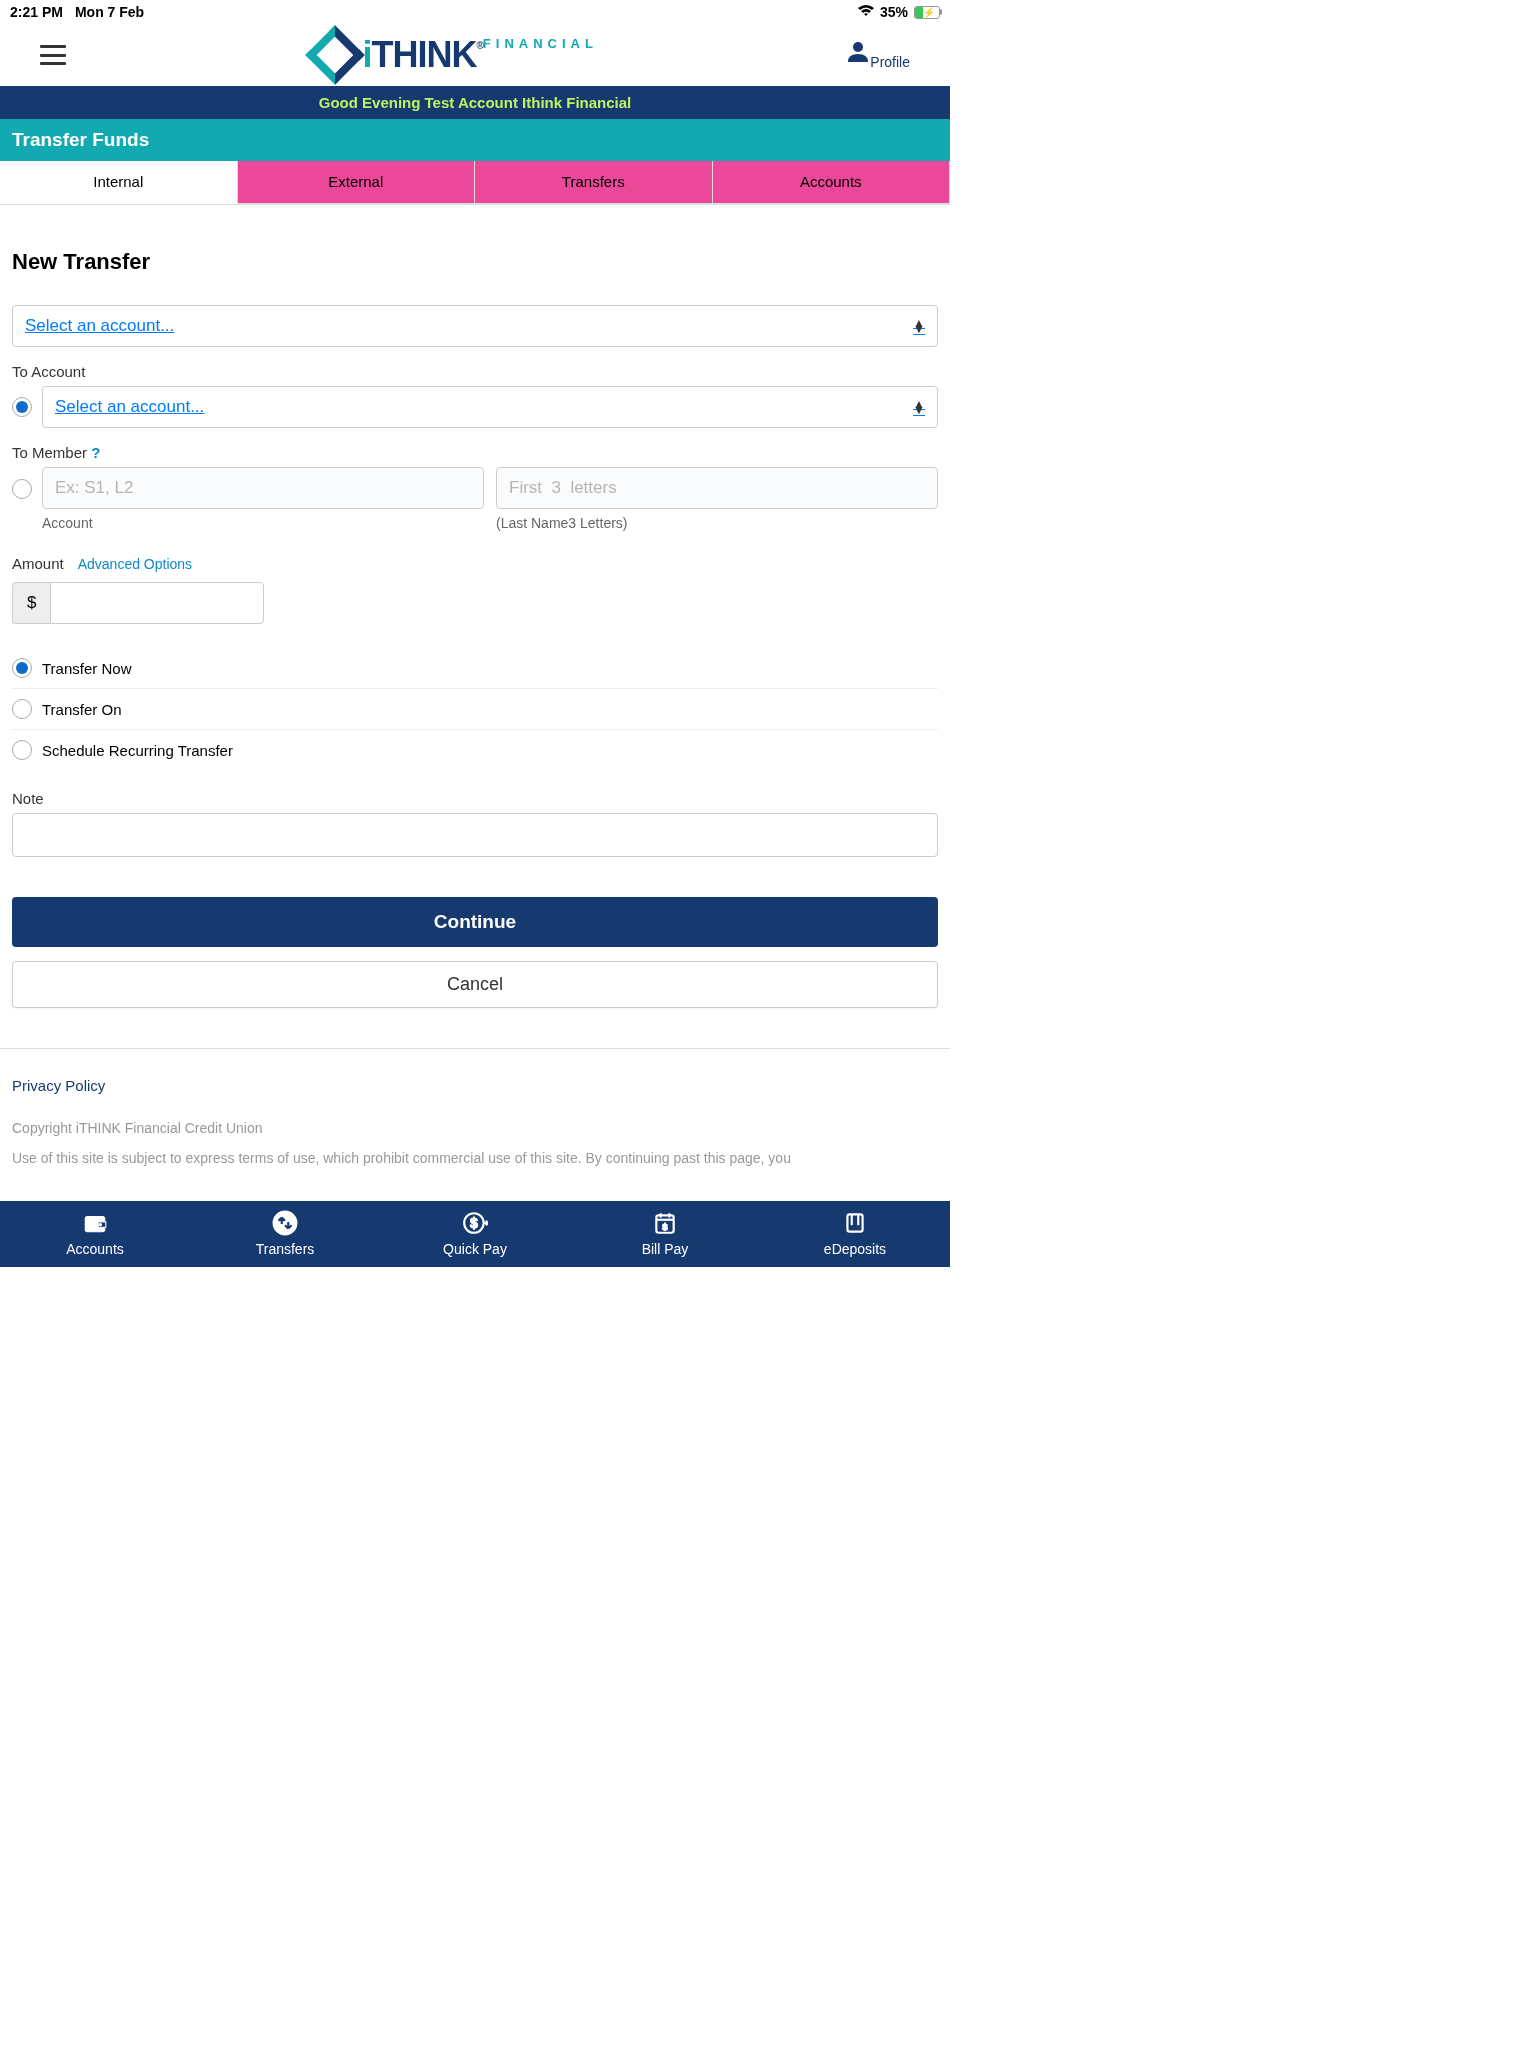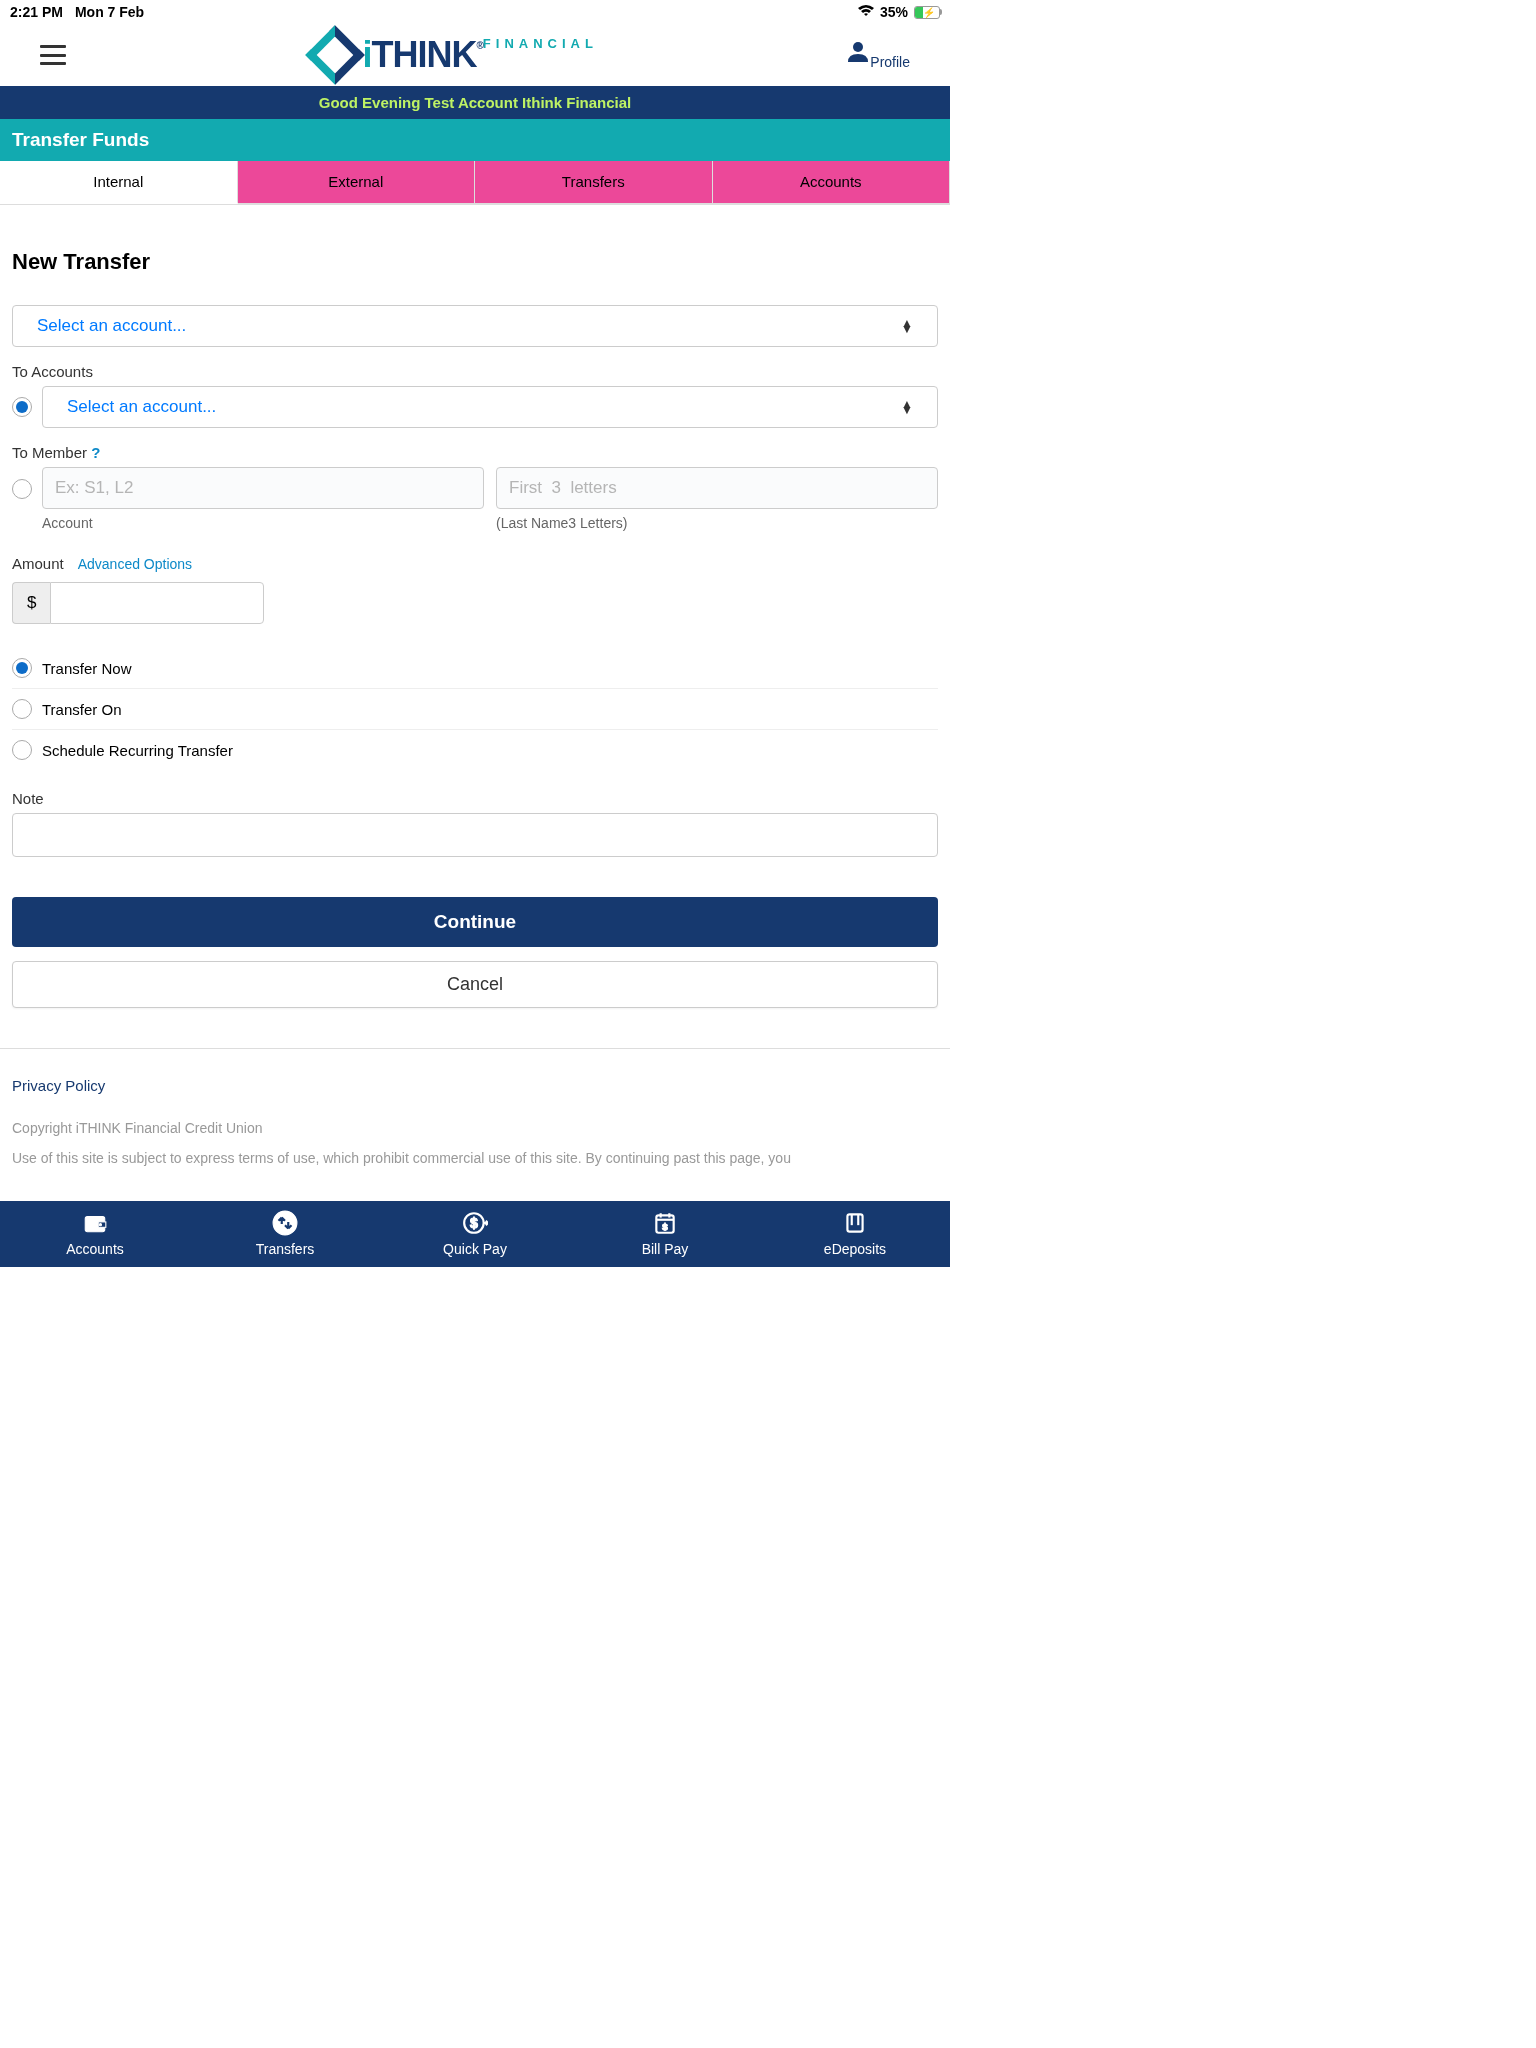--- a/index.html
+++ b/index.html
@@ -26,21 +26,21 @@
     .greeting-bar { background: #16396f; color: #bef264; text-align: center; padding: 8px; font-size: 15px; font-weight: bold; }
     .page-title-bar { background: #12aab0; color: #fff; padding: 10px 12px; font-size: 19px; font-weight: 700; }
     .tabs { display: flex; border-bottom: 1px solid #ddd; }
     .tab { flex: 1; text-align: center; padding: 12px 0; background: #ec4899; border-right: 1px solid #ddd; border-bottom: 1px solid #ddd; font-size: 15px; cursor: pointer; }
     .tab.active { background: #fff; border-bottom: 2px solid #fff; }
     .content { padding: 44px 12px 10px 12px; }
     .section-title { font-size: 22px; font-weight: 700; margin-bottom: 30px; }
     .form-group { margin-bottom: 16px; }
     label.above { display: block; font-size: 15px; margin-bottom: 6px; color: #333; }
     .help-q { color: #0d89c8; font-weight: 700; }
-    .select-box { width: 100%; border: 1px solid #ccc; border-radius: 4px; padding: 10px 24px; font-size: 17px; color: #007aff; background: #fff; display: flex; justify-content: space-between; align-items: center; cursor: pointer; }
+    .select-box { width: 100%; border: 1px solid #ccc; border-radius: 4px; padding: 10px 12px; font-size: 17px; color: #007aff; background: #fff; display: flex; justify-content: space-between; align-items: center; cursor: pointer; text-decoration: underline; }
     .select-arrows { color: #333; font-size: 12px; display: flex; flex-direction: column; line-height: 6px; }
     .row-radio { display: flex; align-items: center; gap: 10px; }
     .radio { width: 20px; height: 20px; border: 1px solid #aaa; border-radius: 50%; display: flex; align-items: center; justify-content: center; flex-shrink: 0; cursor: pointer; }
     .radio.selected::after { content: ''; width: 12px; height: 12px; background: #0d6cc8; border-radius: 50%; }
     .select-flex { flex: 1; }
     .member-row { display: flex; gap: 12px; }
     .member-col { flex: 1; }
     .text-input { width: 100%; border: 1px solid #ccc; border-radius: 4px; padding: 10px 12px; font-size: 17px; background: #fafbfc; }
     .text-input::placeholder { color: #b5b5b5; }
     .sublabel { font-size: 14px; color: #666; margin-top: 6px; display: block; }
@@ -125,21 +125,21 @@
   <div class="section-title">New Transfer</div>
 
   <div class="form-group">
     <div class="select-box">
       <span>Select an account...</span>
       <span class="select-arrows">▲<br>▼</span>
     </div>
   </div>
 
   <div class="form-group">
-    <label class="above">To Accounts</label>
+    <label class="above">To Account</label>
     <div class="row-radio">
       <div class="radio selected"></div>
       <div class="select-box select-flex">
         <span>Select an account...</span>
         <span class="select-arrows">▲<br>▼</span>
       </div>
     </div>
   </div>
 
   <div class="form-group">

